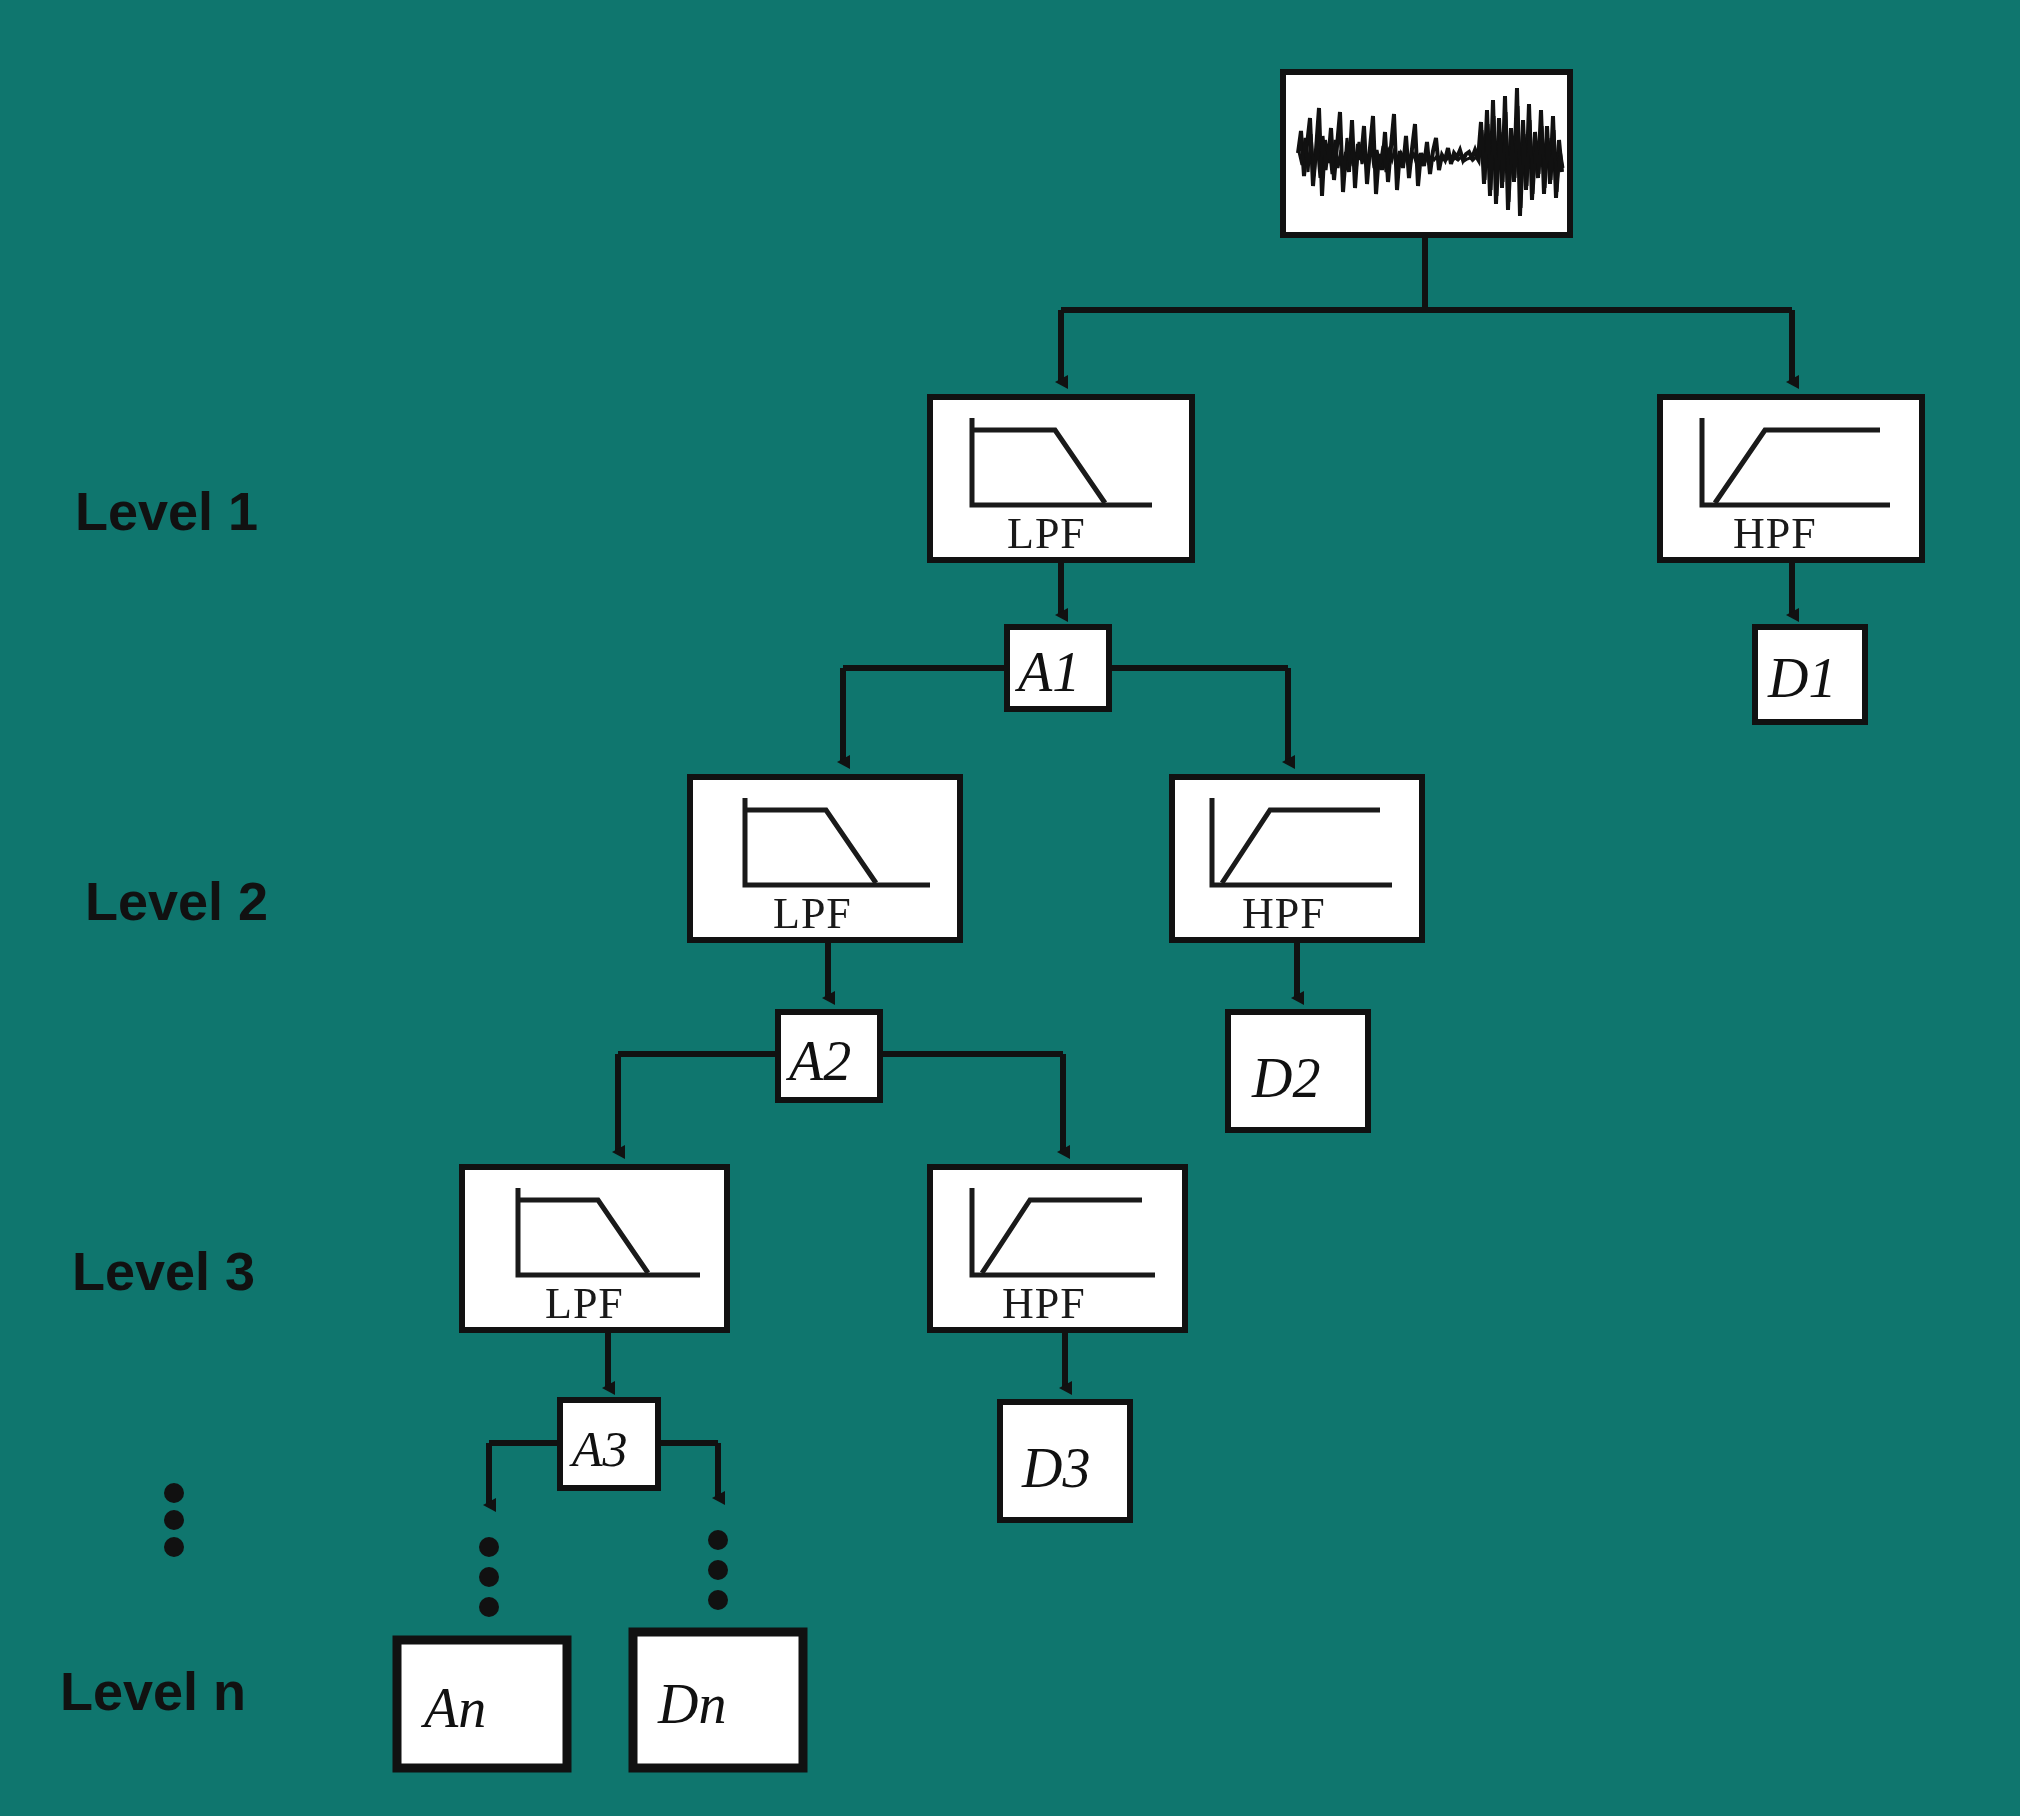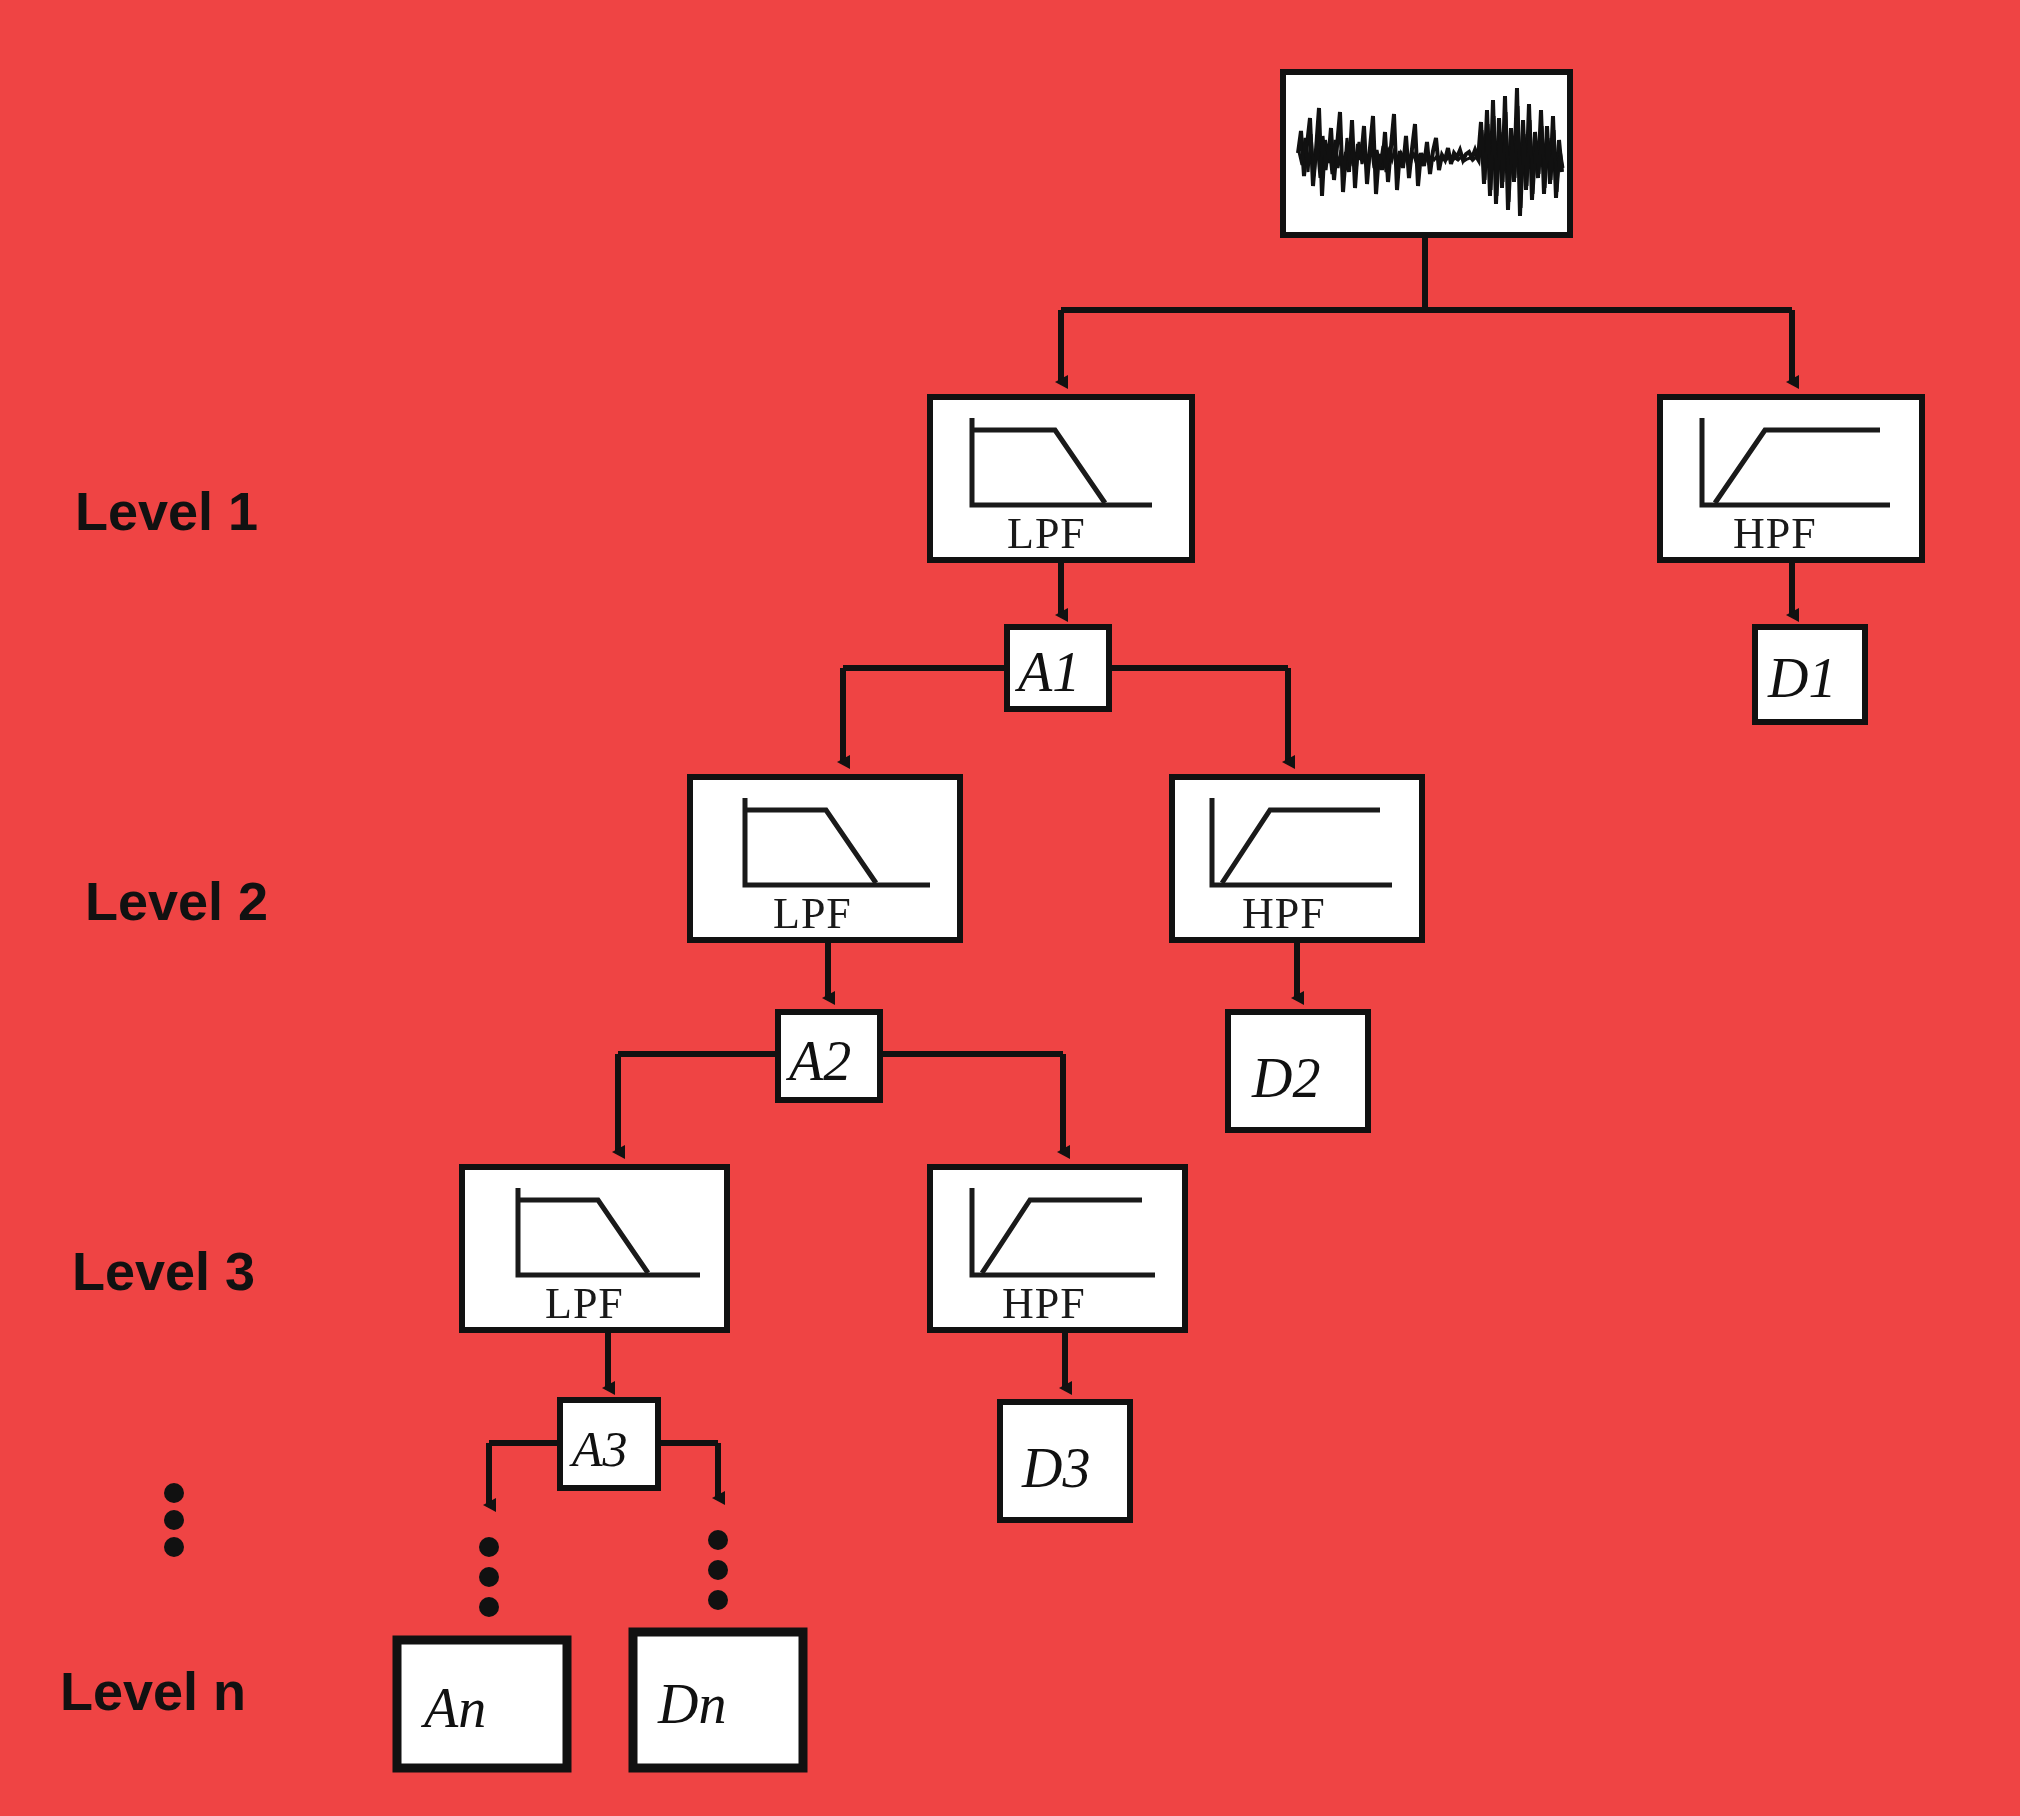--- a/index.html
+++ b/index.html
@@ -11,21 +11,21 @@
   body {
     width: 2020px;
     height: 1816px;
     font-family: "Liberation Sans", sans-serif;
     overflow: hidden;
   }
   #diagram-root {
     position: relative;
     width: 2020px;
     height: 1816px;
-    background: #ef4444;
+    background: #0f766e;
   }
   svg#tree-svg {
     position: absolute;
     top: 0;
     left: 0;
     width: 2020px;
     height: 1816px;
     display: block;
   }
   .level-label {

